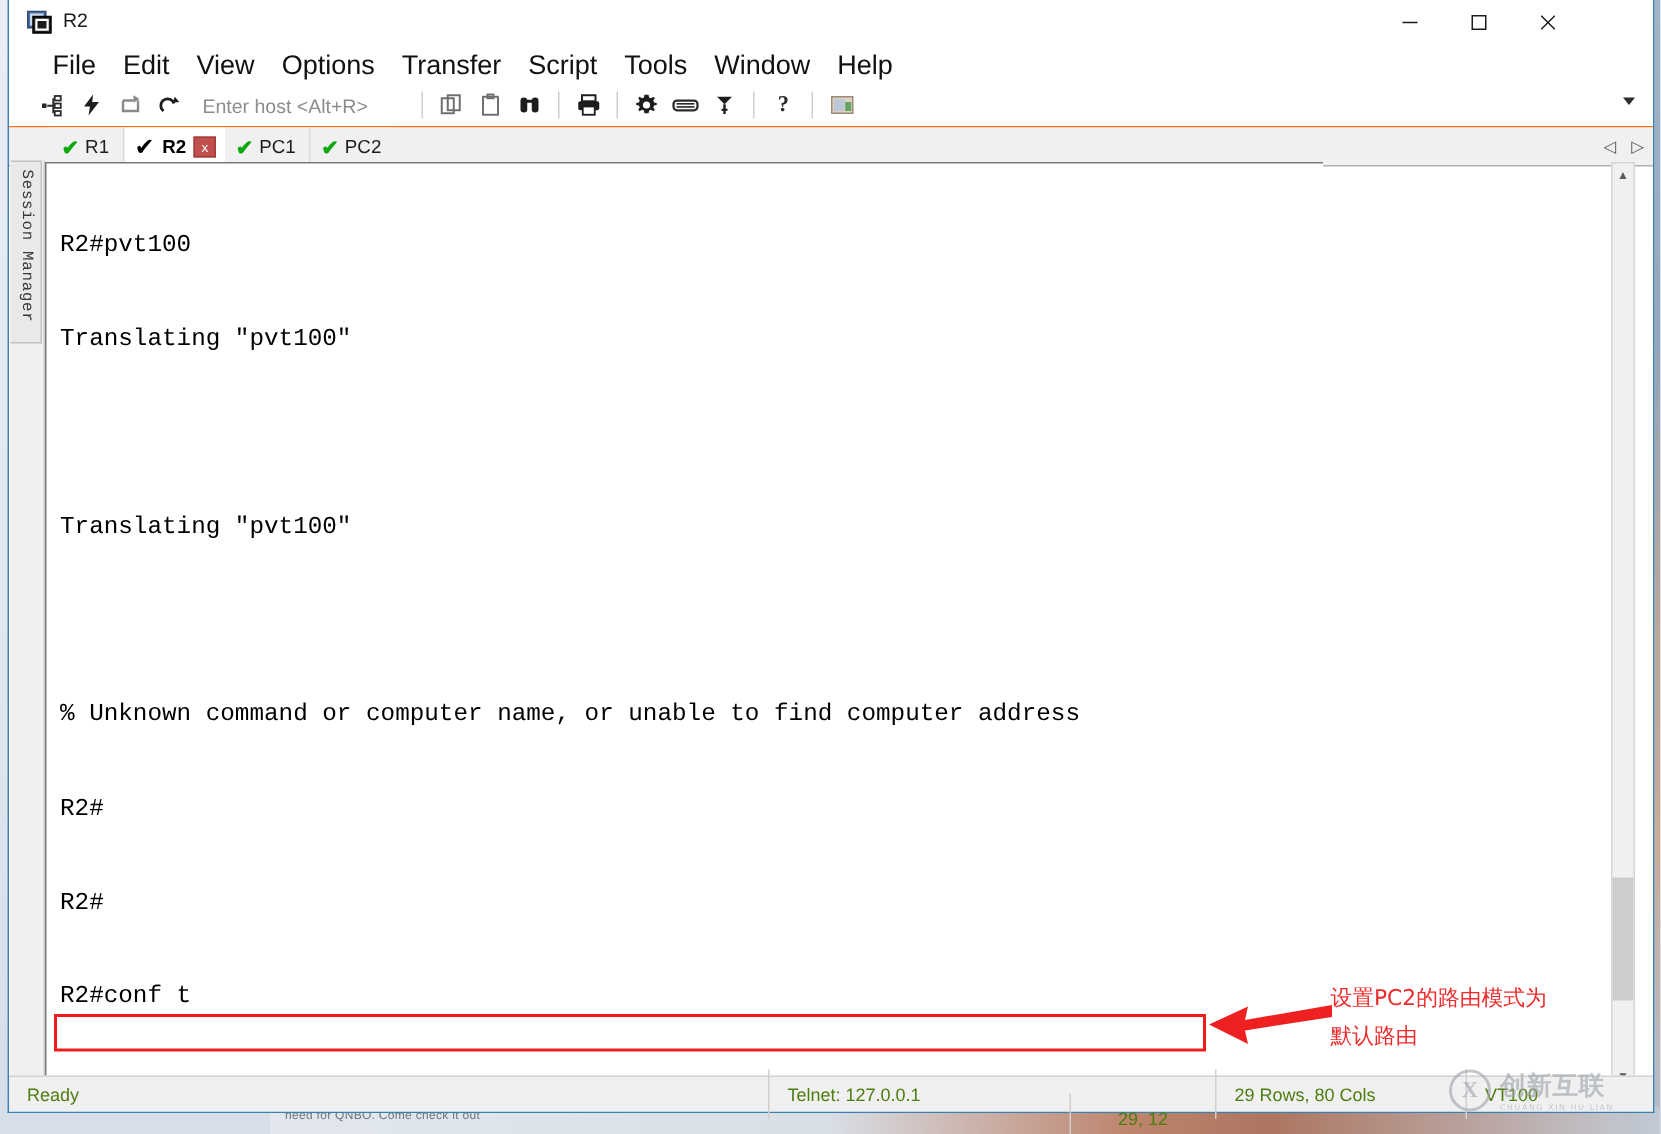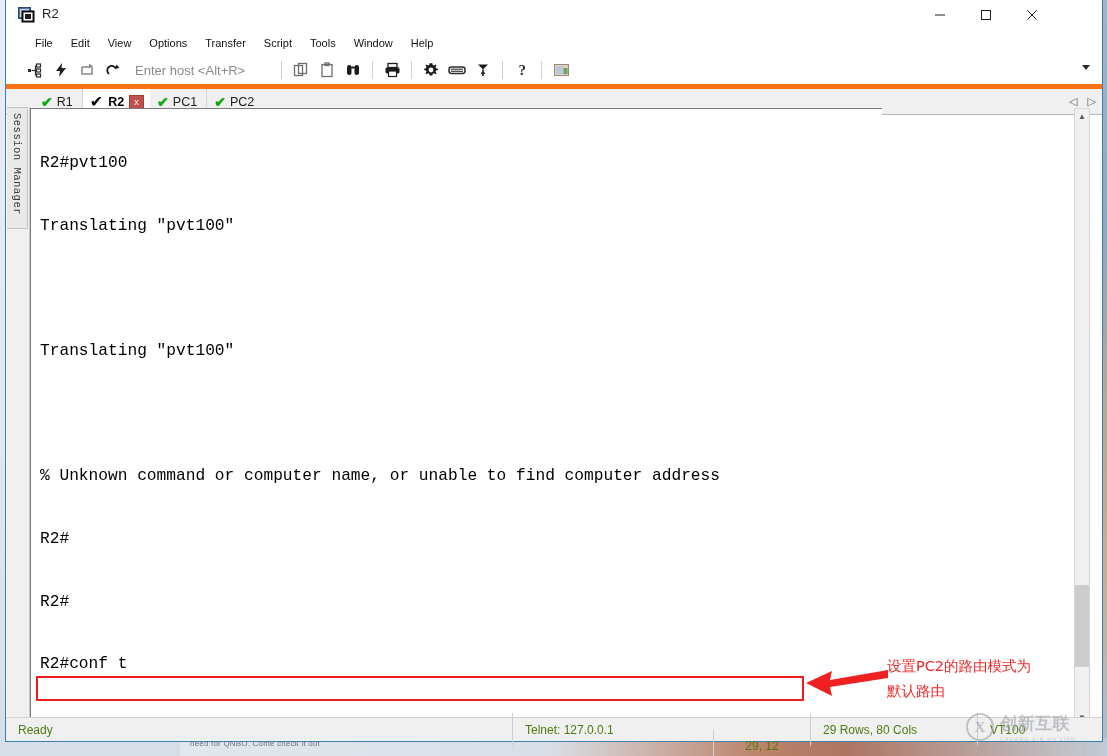--- a/index.html
+++ b/index.html
@@ -70,27 +70,27 @@
   .win-btn.close { right: 47px; }
   
   .menubar {
     position: relative; height: 24px;
     background: #ffffff;
     border-bottom: 1px solid #ffffff;
     padding-left: 20px;
     display: flex; align-items: center;
   }
   .menu-item {
-    font-size: 11px; color: #111; padding: 2px 9px; cursor: default;
+    font-size: 18px; color: #111; padding: 2px 9px; cursor: default;
   }
   
   .toolbar {
     position: relative; height: 28px;
     background: #ffffff;
-    border-bottom: 5px solid #f97316;
+    border-bottom: 1px solid #f97316;
     display: flex; align-items: center;
     padding-left: 16px;
   }
   .tb-icon {
     width: 26px; height: 24px;
     display: flex; align-items: center; justify-content: center;
     color: #2b2b2b;
   }
   .tb-sep { width: 1px; height: 18px; background: #cfcfcf; margin: 0 6px; }
   .tb-host {

